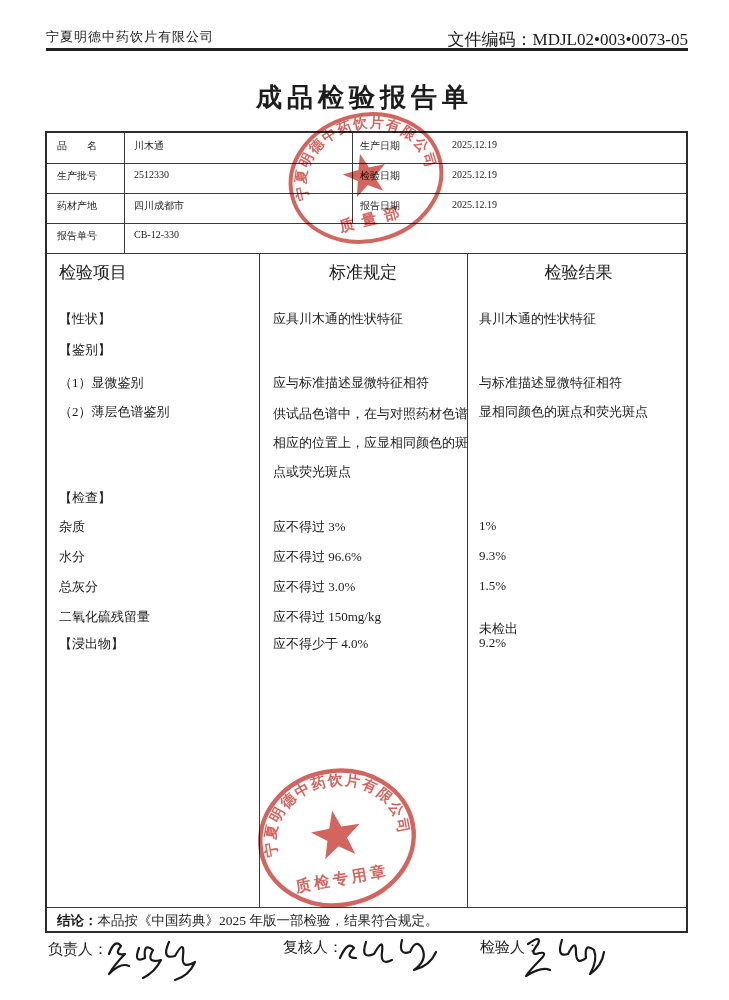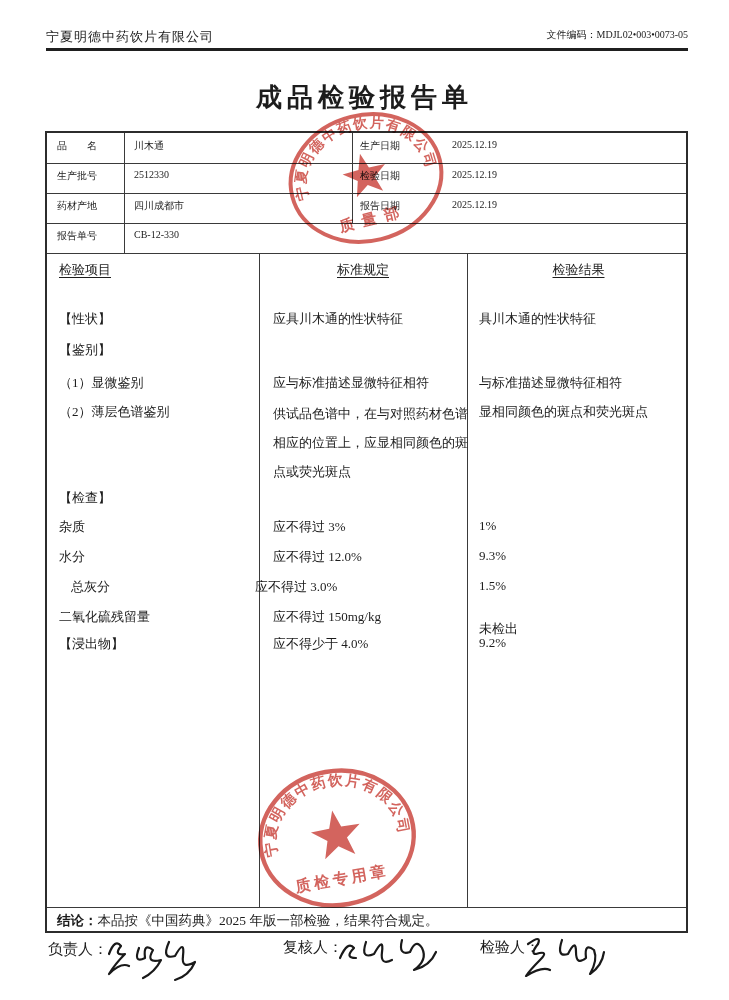--- a/index.html
+++ b/index.html
@@ -1,28 +1,28 @@
 <!DOCTYPE html>
 <html><head>
 <meta charset="utf-8">
 <style>
   html,body{margin:0;padding:0;background:#ffffff;}
   .page{position:relative;width:729px;height:1000px;background:#fff;overflow:hidden;
         font-family:"Liberation Serif","DejaVu Serif",serif;color:#1c1c1c;}
   .abs{position:absolute;}
   .hdr-left{left:46px;top:28px;font-size:13px;letter-spacing:1px;}
-  .hdr-right{right:41px;top:28px;font-size:10px;}
+  .hdr-right{right:41px;top:28px;font-size:17px;}
   .hdr-rule{left:46px;top:48px;width:642px;height:3px;background:#1f1f1f;}
   .title{left:0;top:80px;width:729px;text-align:center;font-size:26px;font-weight:bold;letter-spacing:5px;}
   .tbl{left:45px;top:131px;width:643px;height:802px;border:2px solid #2c2c2c;box-sizing:border-box;}
   .hline{position:absolute;height:1px;background:#3a3a3a;left:0;width:100%;}
   .vline{position:absolute;width:1px;background:#3a3a3a;}
   .cell{position:absolute;font-size:10px;white-space:nowrap;}
   .icell{position:absolute;font-size:13px;}
-  .col-head{font-size:13px;text-decoration:underline;text-underline-offset:3px;}
+  .col-head{font-size:17px;text-underline-offset:3px;}
   .std{width:196px;line-height:29px;white-space:normal;}
   .concl{position:absolute;left:10px;top:779px;font-size:13.5px;white-space:nowrap;}
   .concl b{font-weight:bold;}
   .signrow{font-size:15px;}
   .stamp{mix-blend-mode:multiply;opacity:.82;}
   .sig path{fill:none;stroke:#191919;stroke-width:2.2;stroke-linecap:round;stroke-linejoin:round;}
 </style>
 </head>
 <body>
 
@@ -85,25 +85,25 @@
     <div class="icell" style="left:432px;top:270px">显相同颜色的斑点和荧光斑点</div>
     <div class="icell std" style="left:226px;top:266px">供试品色谱中，在与对照药材色谱相应的位置上，应显相同颜色的斑点或荧光斑点</div>
 
     <div class="icell" style="left:12px;top:356px">【检查】</div>
 
     <div class="icell" style="left:12px;top:385px">杂质</div>
     <div class="icell" style="left:226px;top:385px">应不得过 3%</div>
     <div class="icell" style="left:432px;top:385px">1%</div>
 
     <div class="icell" style="left:12px;top:415px">水分</div>
-    <div class="icell" style="left:226px;top:415px">应不得过 12.0%</div>
+    <div class="icell" style="left:226px;top:415px">应不得过 96.6%</div>
     <div class="icell" style="left:432px;top:415px">9.3%</div>
 
-    <div class="icell" style="left:24px;top:445px">总灰分</div>
-    <div class="icell" style="left:208px;top:445px">应不得过 3.0%</div>
+    <div class="icell" style="left:12px;top:445px">总灰分</div>
+    <div class="icell" style="left:226px;top:445px">应不得过 3.0%</div>
     <div class="icell" style="left:432px;top:445px">1.5%</div>
 
     <div class="icell" style="left:12px;top:475px">二氧化硫残留量</div>
     <div class="icell" style="left:226px;top:475px">应不得过 150mg/kg</div>
     <div class="icell" style="left:432px;top:487px">未检出</div>
 
     <div class="icell" style="left:12px;top:502px">【浸出物】</div>
     <div class="icell" style="left:226px;top:502px">应不得少于 4.0%</div>
     <div class="icell" style="left:432px;top:502px">9.2%</div>
 

